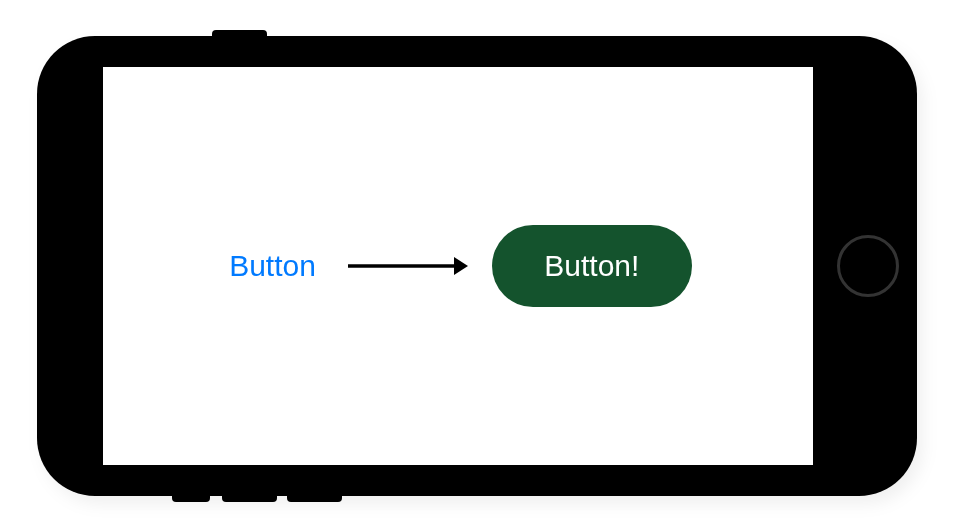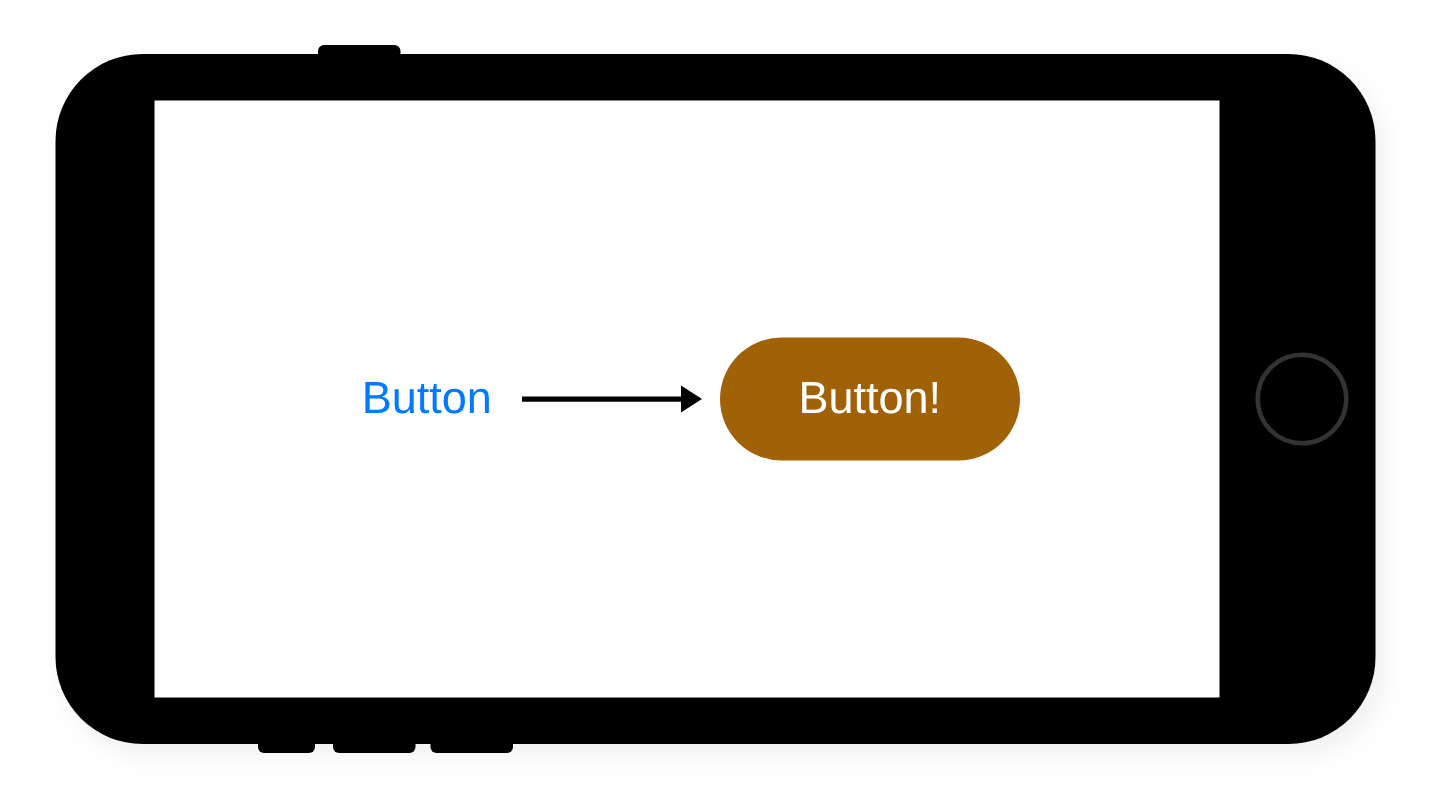--- a/index.html
+++ b/index.html
@@ -104,39 +104,39 @@
     
     .screen-content {
       position: absolute;
       top: 0;
       left: 0;
       width: 100%;
       height: 100%;
       display: flex;
       align-items: center;
       justify-content: center;
-      gap: 12px;
+      gap: 24px;
     }
     
     .plain-button {
       color: #007AFF;
       font-size: 30px;
       font-weight: 400;
       background: none;
       border: none;
       cursor: pointer;
       padding: 0 6px;
     }
     
     .arrow-svg {
       flex-shrink: 0;
     }
     
     .styled-button {
-      background: #a16207;
+      background: #14532d;
       color: #ffffff;
       font-size: 30px;
       font-weight: 400;
       border: none;
       border-radius: 999px;
       padding: 24px 48px;
       cursor: pointer;
       min-width: 200px;
     }
   </style>

